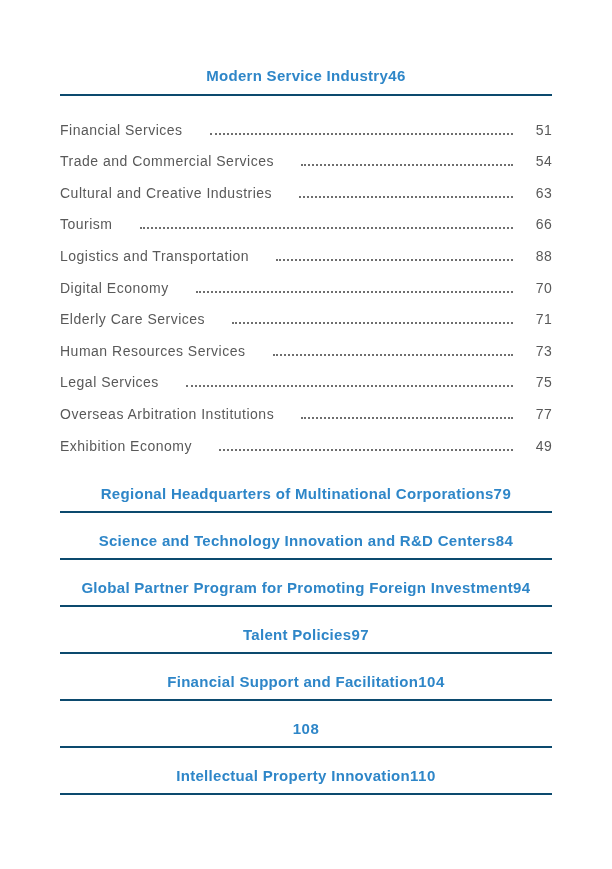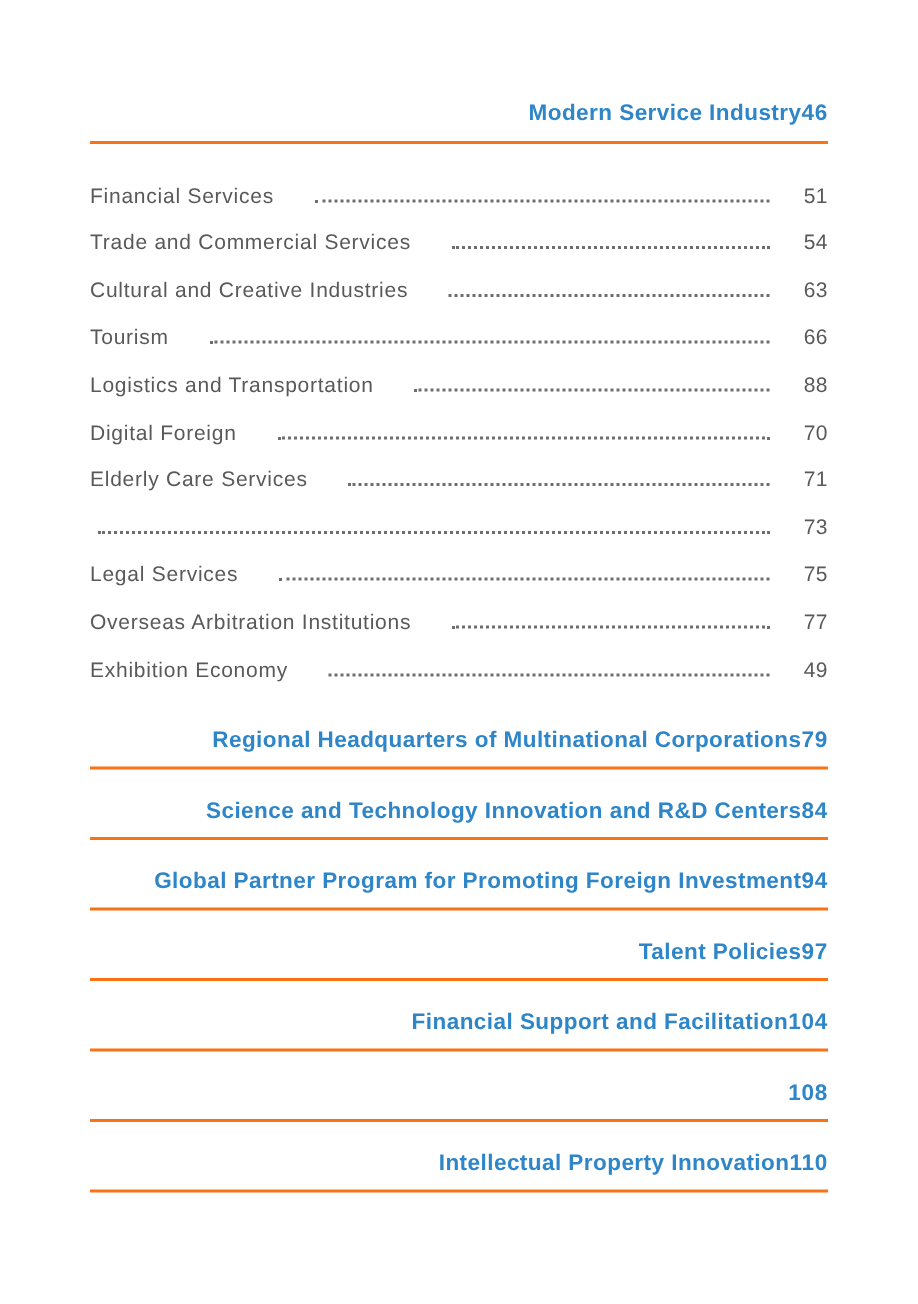--- a/index.html
+++ b/index.html
@@ -13,28 +13,28 @@
     height: 869px;
     background: #ffffff;
     box-sizing: border-box;
     padding: 67px 60px 0 60px;
     font-family: "Liberation Sans", "DejaVu Sans", sans-serif;
     overflow: hidden;
   }
   
   .section-row {
     display: flex;
-    justify-content: flex-end;
+    justify-content: center;
     align-items: baseline;
     color: #2e86c8;
     font-weight: bold;
     font-size: 15px;
     line-height: 18px;
     letter-spacing: 0.3px;
-    border-bottom: 2px solid #f97316;
+    border-bottom: 2px solid #0c4a6e;
     padding-bottom: 9px;
     cursor: pointer;
   }
   .section-row .sec-page {
     font-size: 15px;
     letter-spacing: 0.5px;
   }
   .head-row { margin-bottom: 0; }
   
   .toc-list {
@@ -103,32 +103,33 @@
     <span class="entry-page">66</span>
   </li>
 
   <li>
     <span>Logistics and Transportation</span>
     <span class="leader"></span>
     <span class="entry-page">88</span>
   </li>
 
   <li>
-    <span>Digital Foreign</span>
+    <span>Digital Economy</span>
     <span class="leader"></span>
     <span class="entry-page">70</span>
   </li>
 
   <li>
     <span>Elderly Care Services</span>
     <span class="leader"></span>
     <span class="entry-page">71</span>
   </li>
 
   <li>
+    <span>Human Resources Services</span>
     <span class="leader"></span>
     <span class="entry-page">73</span>
   </li>
 
   <li>
     <span>Legal Services</span>
     <span class="leader"></span>
     <span class="entry-page">75</span>
   </li>
 

